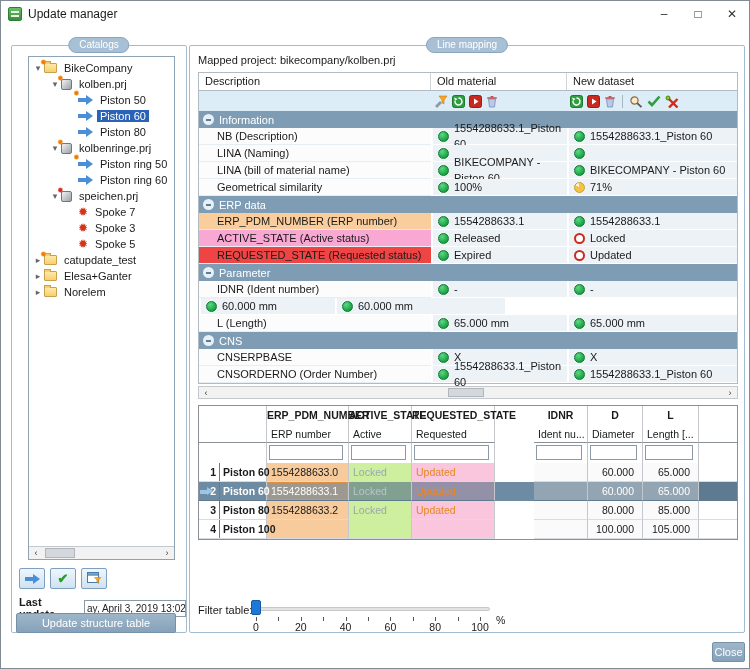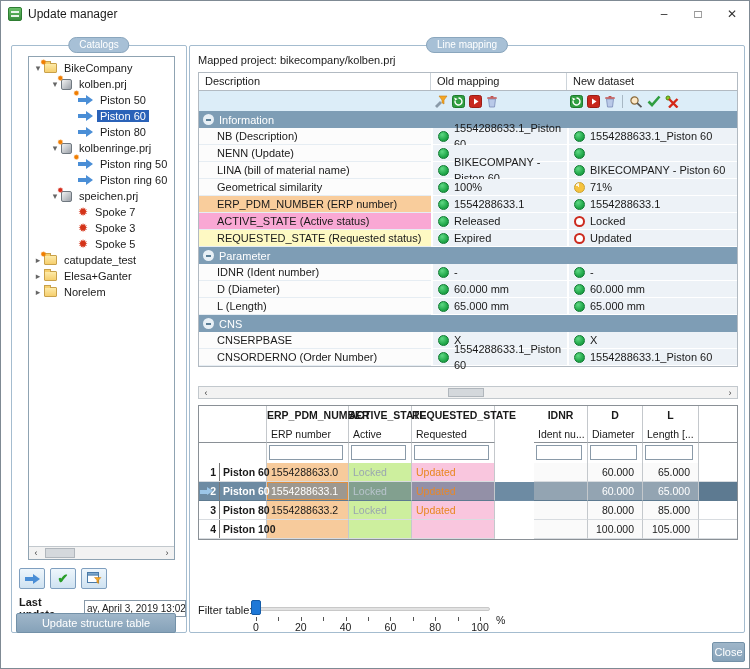--- a/index.html
+++ b/index.html
@@ -68,21 +68,21 @@
   .tsep{width:1px;height:13px;background:#a8b8c4;margin:0 2px;}
   .mbody{border-left:1px solid #b2bac2;border-right:1px solid #b2bac2;border-bottom:1px solid #b2bac2;}
   .msec{height:17px;background:#7e9db5;color:#fff;display:flex;align-items:center;gap:5px;padding-left:4px;}
   .minus{width:11px;height:11px;border-radius:50%;background:#e8f0f6;position:relative;flex:none;}
   .minus::after{content:"";position:absolute;left:3px;top:5px;width:5px;height:2px;background:#5a7e96;}
   .mrow{display:flex;height:17px;}
   .mdesc{width:232px;flex:none;padding-left:18px;background:#fcfcfc;border-bottom:1px solid #e6edf3;line-height:16px;}
   .mval{flex:none;background:#edf2f7;border-bottom:1px solid #fff;border-left:2px solid #fff;
     display:flex;align-items:center;gap:5px;padding-left:5px;line-height:16px;}
   .mval.w1{width:136px;} .mval.w2{width:170px;}
-  .bg-peach{background:#f9cd9c;} .bg-green{background:#f9a8d4;} .bg-pink{background:#fef9c3;}
+  .bg-peach{background:#f9cd9c;} .bg-green{background:#f9a8d4;} .bg-pink{background:#ef4444;}
   .st{width:11px;height:11px;border-radius:50%;flex:none;display:inline-block;}
   .st-green{background:radial-gradient(circle at 35% 30%,#5fd884,#23aa4c 60%,#128a38);border:1px solid #0e7a30;}
   .st-yellow{background:conic-gradient(#f6c33e 0 300deg,#fdf6e2 300deg 360deg);border:1px solid #caa02c;}
   .st-red{background:#fff;border:2px solid #cc2a1e;}
   #map-scroll{position:absolute;left:8px;top:340px;width:540px;}
   
   #btable{position:absolute;left:8px;top:359px;width:540px;border:1px solid #8a9096;background:#fff;}
   .brow{display:flex;}
   .bcell{flex:none;border-right:1px solid #c4c8cc;}
   .w-lab{width:68px;} .w-erp{width:82px;} .w-act{width:63px;} .w-req{width:83px;}
@@ -262,21 +262,21 @@
     <div class="big-btn" id="update-btn">Update structure table</div>
   </div>
 
   <div class="gbox" id="right-panel">
     <div class="gtab">Line mapping</div>
     <div class="mapped">Mapped project: bikecompany/kolben.prj</div>
 
     <div class="mwrap">
       <div class="mhead">
         <div class="mc1">Description</div>
-        <div class="mc2">Old mapping</div>
+        <div class="mc2">Old material</div>
         <div class="mc3">New dataset</div>
       </div>
       <div class="mtools">
         <div class="tcell mc1"></div>
         <div class="tcell mc2" id="old-toolbar">
             <span class="tbicon">
               <svg width="14" height="13" viewBox="0 0 14 13">
                 <path d="M1 11 L6 6 L8 8 L3 13 Z" fill="#8a9aa8"></path>
                 <path d="M5 1 h8 l-3 4 v4 l-2 -1.2 v-2.8 Z" fill="#f5a623" stroke="#c87d10" stroke-width="0.6"></path>
               </svg>
@@ -353,21 +353,21 @@
             <div class="mval w1">
               <span class="st st-green"></span>
               <span>1554288633.1_Piston 60</span>
             </div>
             <div class="mval w2">
               <span class="st st-green"></span>
               <span>1554288633.1_Piston 60</span>
             </div>
           </div>
           <div class="mrow">
-            <div class="mdesc">NENN (Update)</div>
+            <div class="mdesc">LINA (Naming)</div>
             <div class="mval w1">
               <span class="st st-green"></span>
               <span></span>
             </div>
             <div class="mval w2">
               <span class="st st-green"></span>
               <span></span>
             </div>
           </div>
           <div class="mrow">
@@ -384,20 +384,24 @@
           <div class="mrow">
             <div class="mdesc">Geometrical similarity</div>
             <div class="mval w1">
               <span class="st st-green"></span>
               <span>100%</span>
             </div>
             <div class="mval w2">
               <span class="st st-yellow"></span>
               <span>71%</span>
             </div>
+          </div>
+          <div class="msec">
+            <span class="minus"></span>
+            <span>ERP data</span>
           </div>
           <div class="mrow">
             <div class="mdesc bg-peach">ERP_PDM_NUMBER (ERP number)</div>
             <div class="mval w1">
               <span class="st st-green"></span>
               <span>1554288633.1</span>
             </div>
             <div class="mval w2">
               <span class="st st-green"></span>
               <span>1554288633.1</span>
@@ -434,21 +438,20 @@
             <div class="mval w1">
               <span class="st st-green"></span>
               <span>-</span>
             </div>
             <div class="mval w2">
               <span class="st st-green"></span>
               <span>-</span>
             </div>
           </div>
           <div class="mrow">
-            <div class="mdesc">D (Diameter)</div>
             <div class="mval w1">
               <span class="st st-green"></span>
               <span>60.000 mm</span>
             </div>
             <div class="mval w2">
               <span class="st st-green"></span>
               <span>60.000 mm</span>
             </div>
           </div>
           <div class="mrow">

